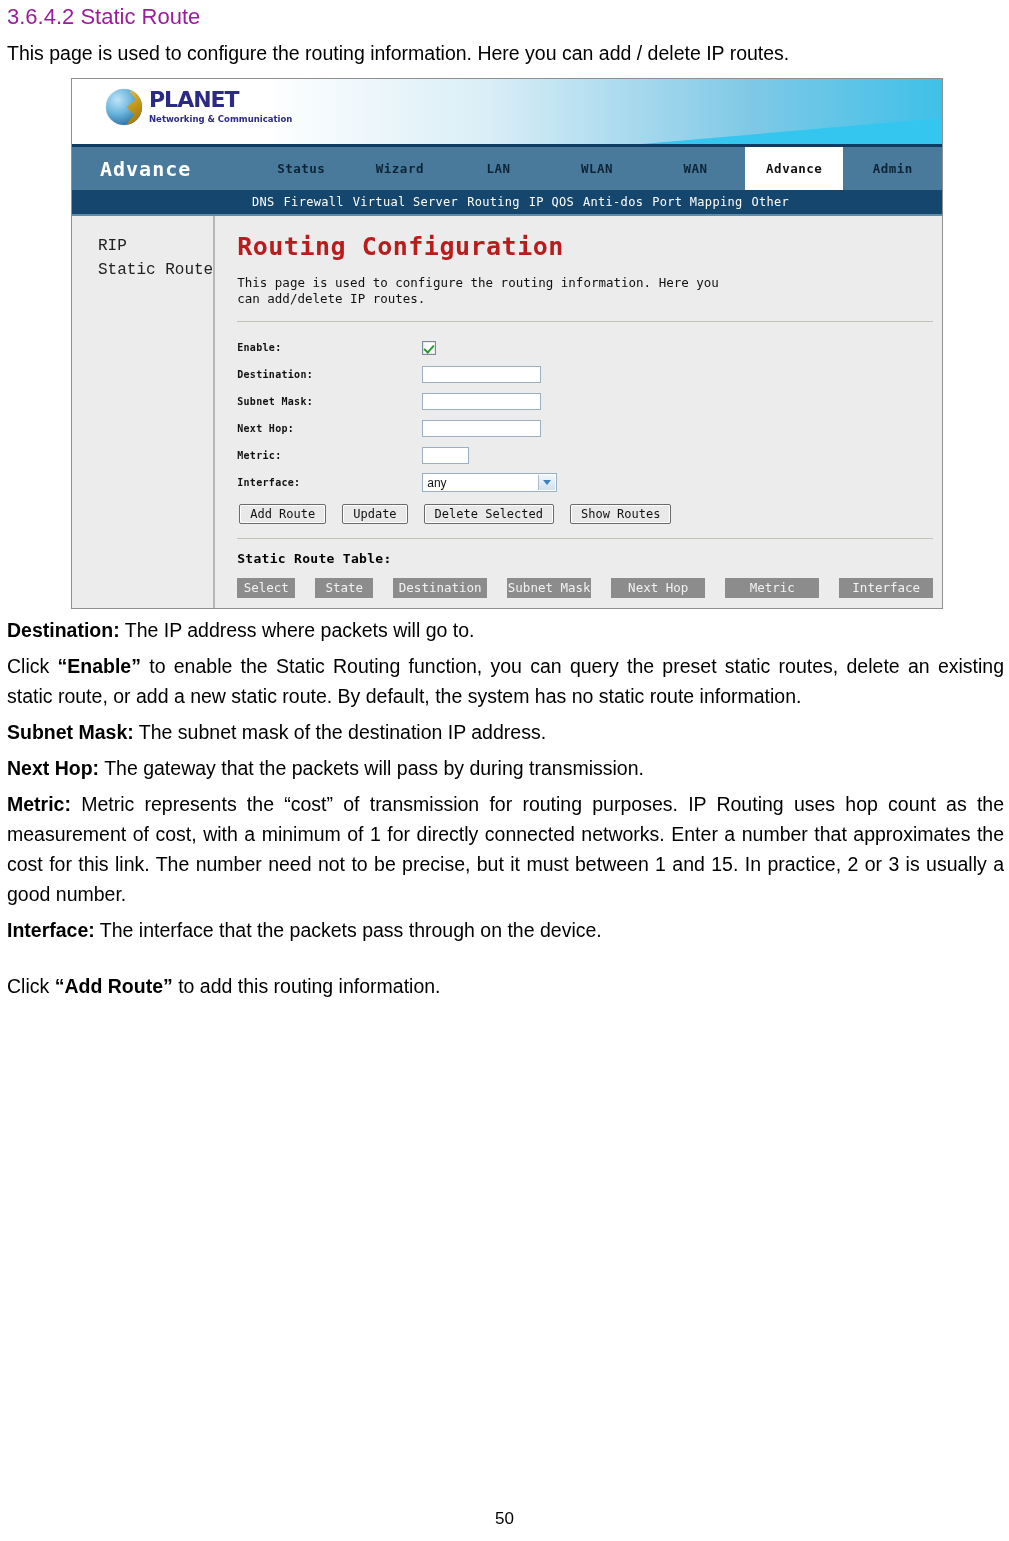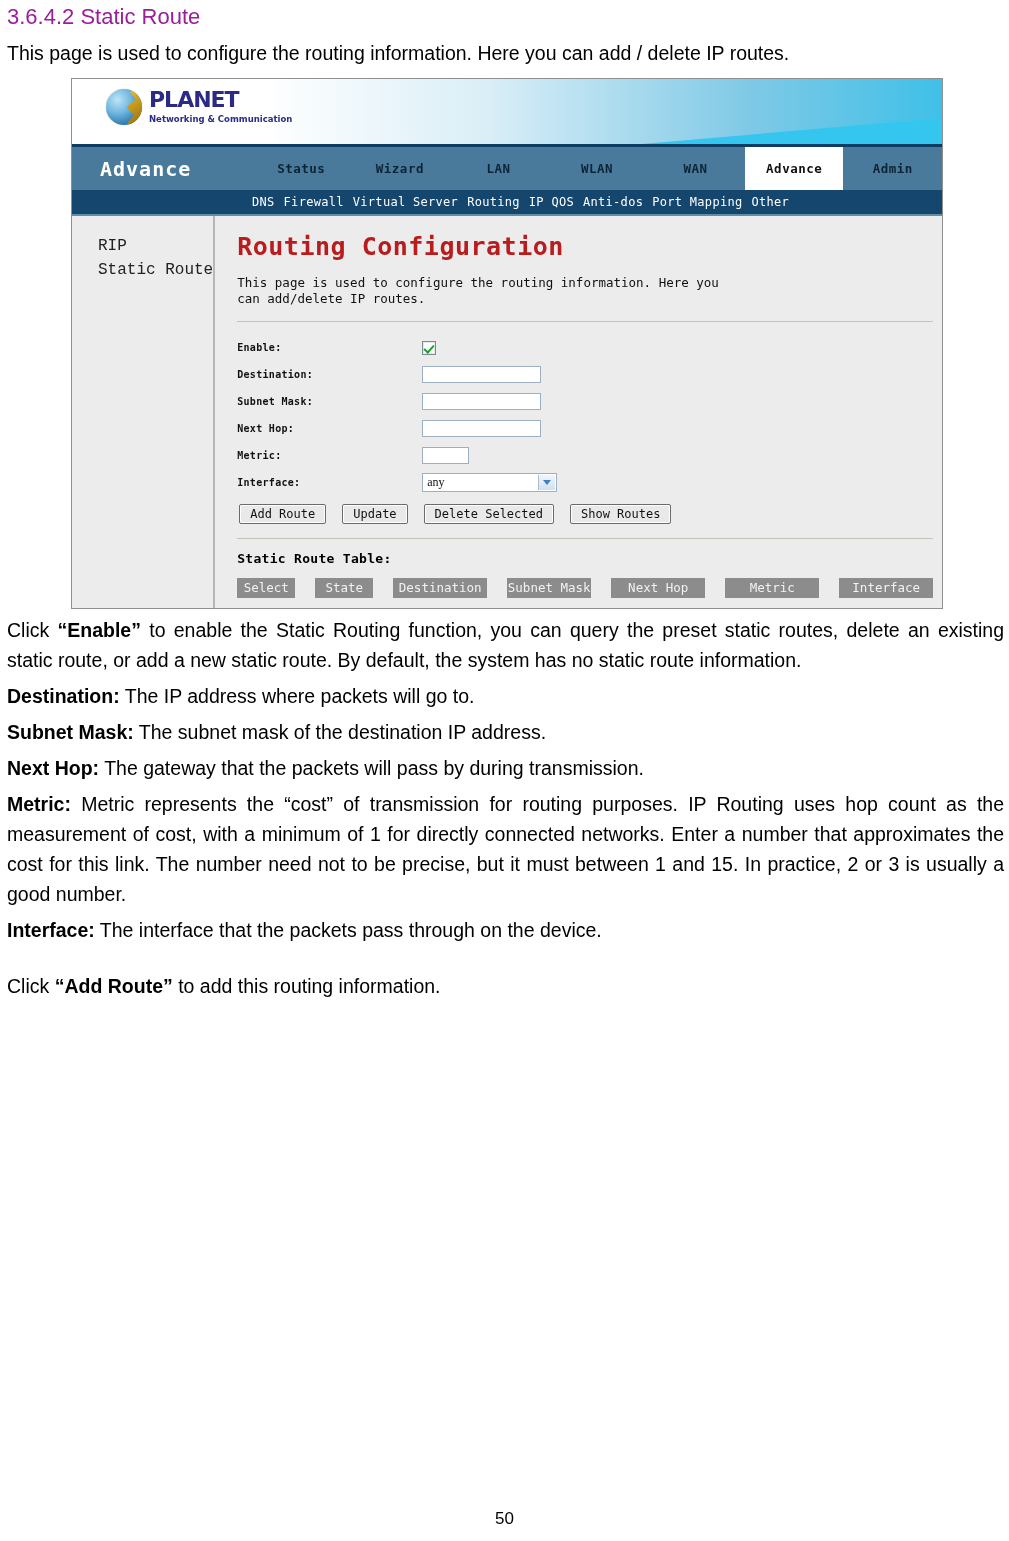--- a/index.html
+++ b/index.html
@@ -253,21 +253,21 @@
     height: 19px;
     border: 1px solid #9db0c3;
     background: #ffffff;
     box-sizing: border-box;
     display: flex;
     align-items: center;
     font-size: 12px;
     color: #111;
     padding-left: 4px;
     position: relative;
-    font-family: Liberation Serif, serif;
+    font-family: Liberation Sans, sans-serif;
   }
   .sel-arrow {
     position: absolute;
     right: 1px; top: 1px;
     width: 16px; height: 15px;
     background: linear-gradient(#f2f7fc, #cfe0ef);
     border-left: 1px solid #aebdcb;
     display: flex; align-items: center; justify-content: center;
   }
   .sel-arrow::after {
@@ -438,30 +438,30 @@
           <div class="th" style="width:84px">Subnet Mask</div>
           <div class="th" style="width:94px">Next Hop</div>
           <div class="th" style="width:94px">Metric</div>
           <div class="th" style="width:94px">Interface</div>
         </div>
 
       </div>
     </div>
   </div>
 
+  <div class="body-par">
+    <b>Destination:</b><span> The IP address where packets will go to.</span>
+  </div>
+
   <div class="body-par par-justify">
     <span>Click</span>
     <b>“Enable”</b><span> to enable the Static Routing function, you can query the preset static routes, delete an existing static route, or add a new static route. By default, the system has no static route information.</span>
   </div>
 
   <div class="body-par">
-    <b>Destination:</b><span> The IP address where packets will go to.</span>
-  </div>
-
-  <div class="body-par">
     <b>Subnet Mask:</b><span> The subnet mask of the destination IP address.</span>
   </div>
 
   <div class="body-par">
     <b>Next Hop:</b><span> The gateway that the packets will pass by during transmission.</span>
   </div>
 
   <div class="body-par par-justify">
     <b>Metric:</b><span> Metric represents the “cost” of transmission for routing purposes. IP Routing uses hop count as the measurement of cost, with a minimum of 1 for directly connected networks. Enter a number that approximates the cost for this link. The number need not to be precise, but it must between 1 and 15. In practice, 2 or 3 is usually a good number.</span>
   </div>

